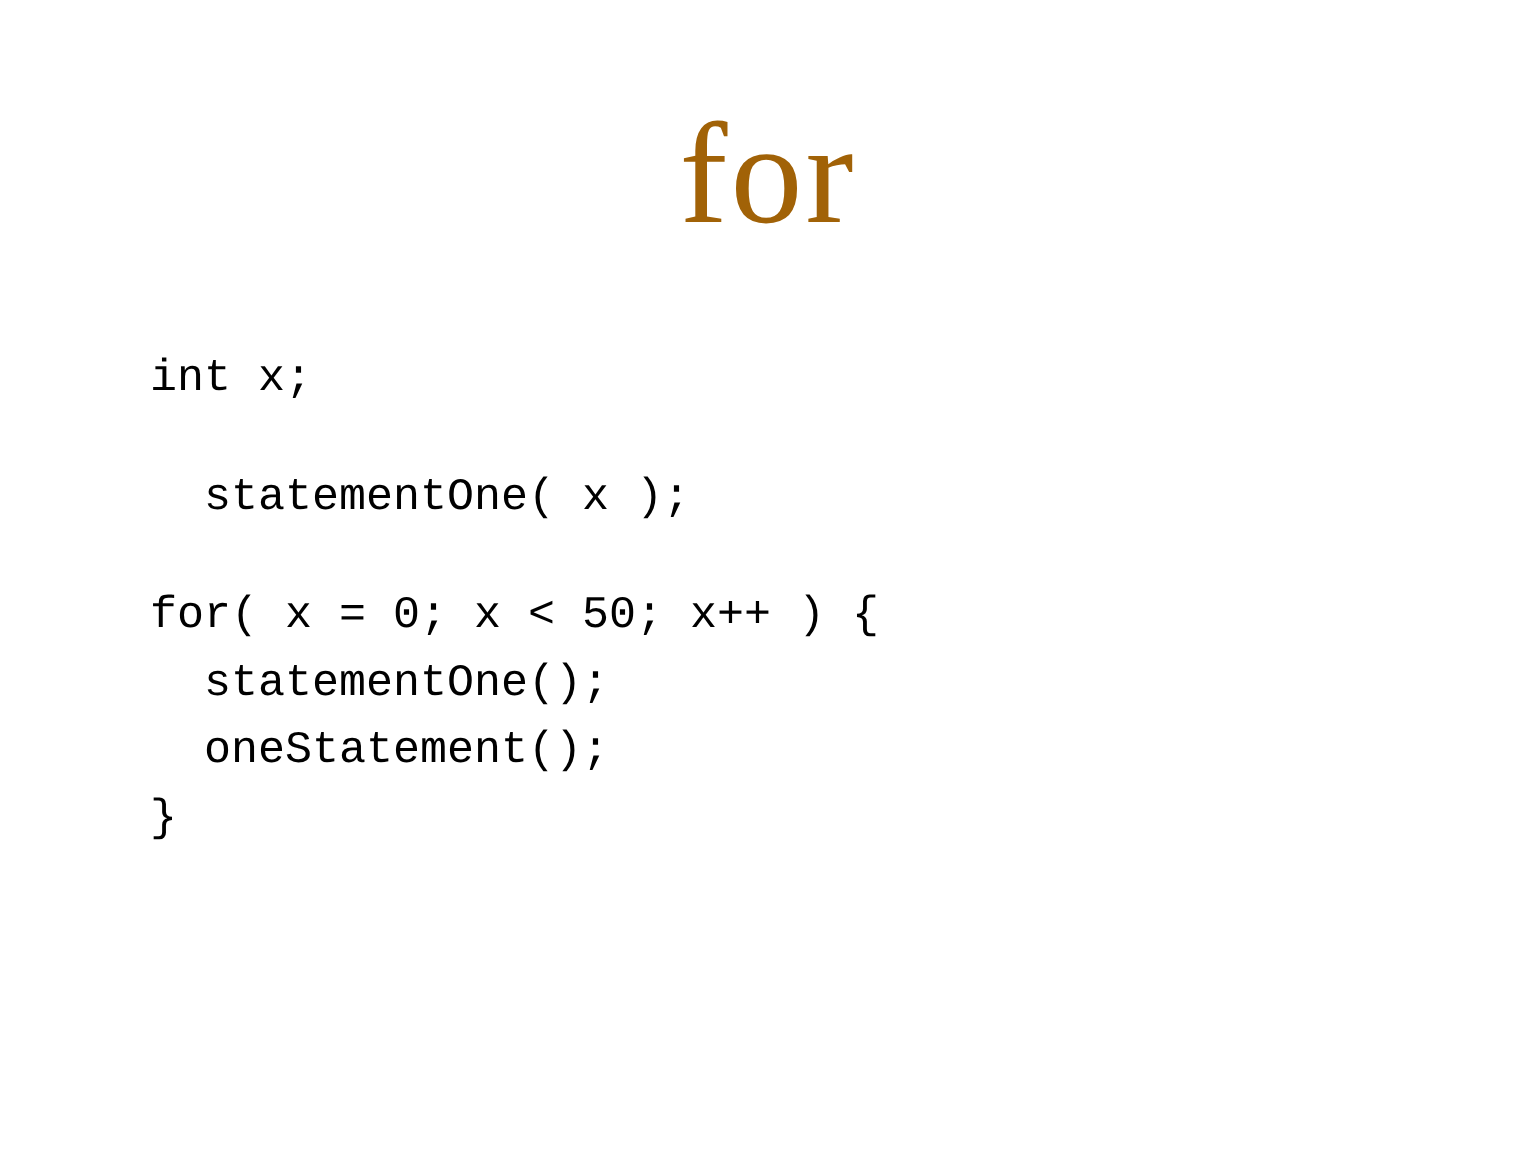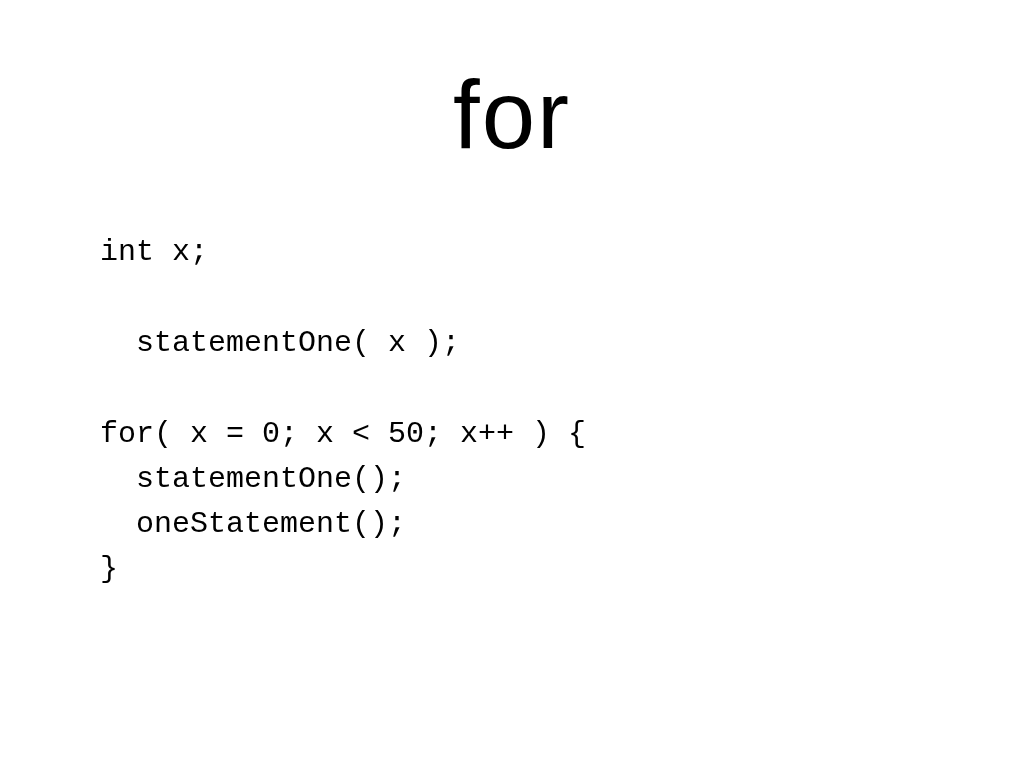--- a/index.html
+++ b/index.html
@@ -25,31 +25,31 @@
     }
 
     .title-section {
       display: flex;
       justify-content: center;
       margin-bottom: 60px;
       margin-top: 20px;
     }
 
     .title {
-      font-family: Liberation Sans, sans-serif;
+      font-family: Liberation Serif, serif;
       font-size: 96px;
       font-weight: normal;
-      color: #000000;
+      color: #a16207;
       letter-spacing: 2px;
     }
 
     .code-section {
       display: flex;
       flex-direction: column;
-      gap: 16px;
+      gap: 4px;
       padding-left: 20px;
     }
 
     .code-line {
       font-family: 'Courier New', Courier, monospace;
       font-size: 30px;
       color: #000000;
       line-height: 1.5;
       white-space: pre;
     }

